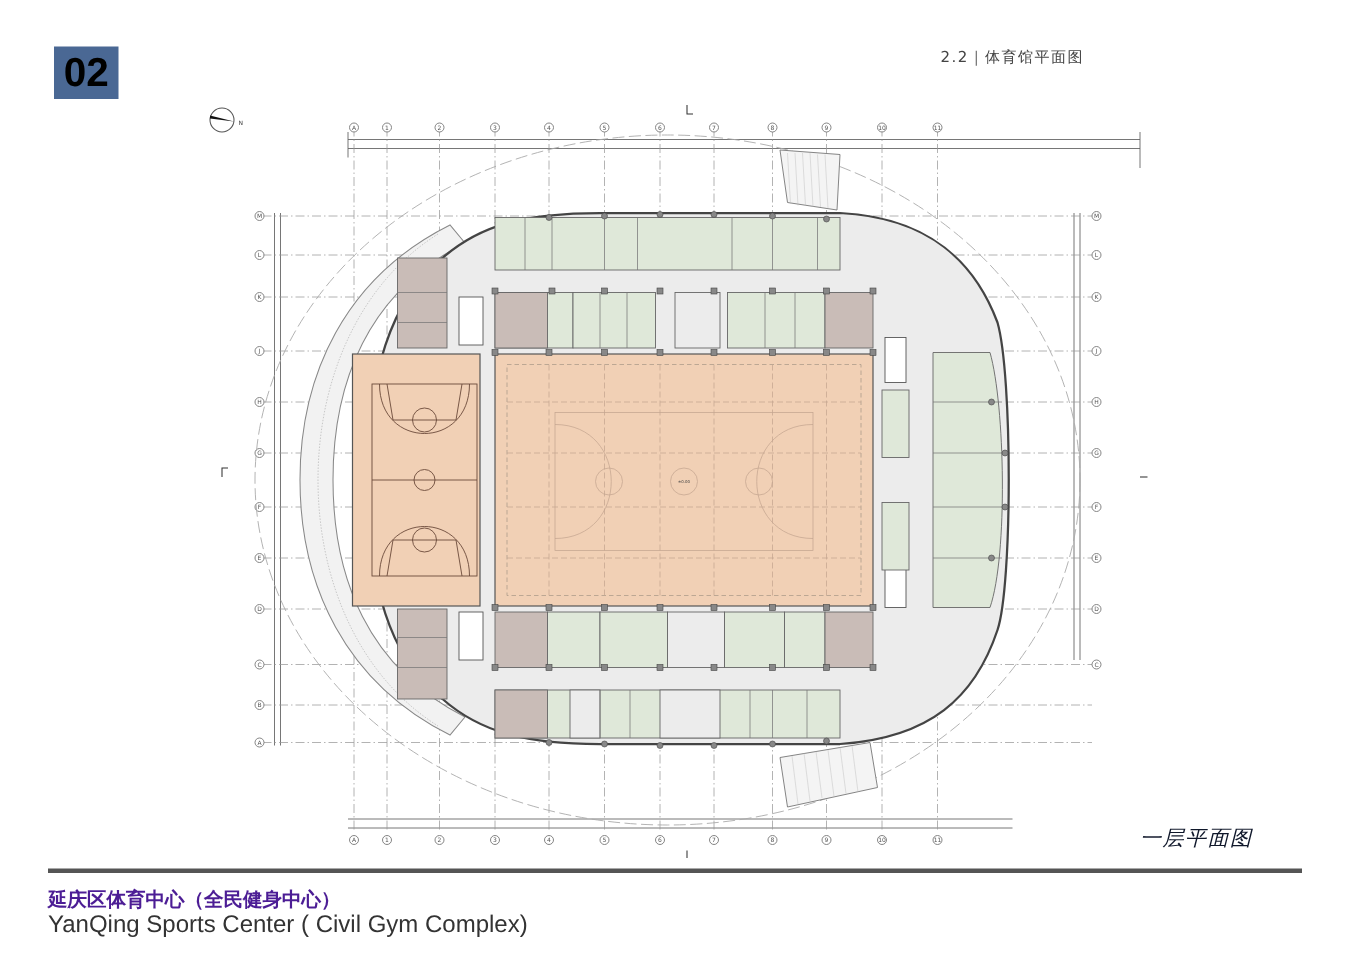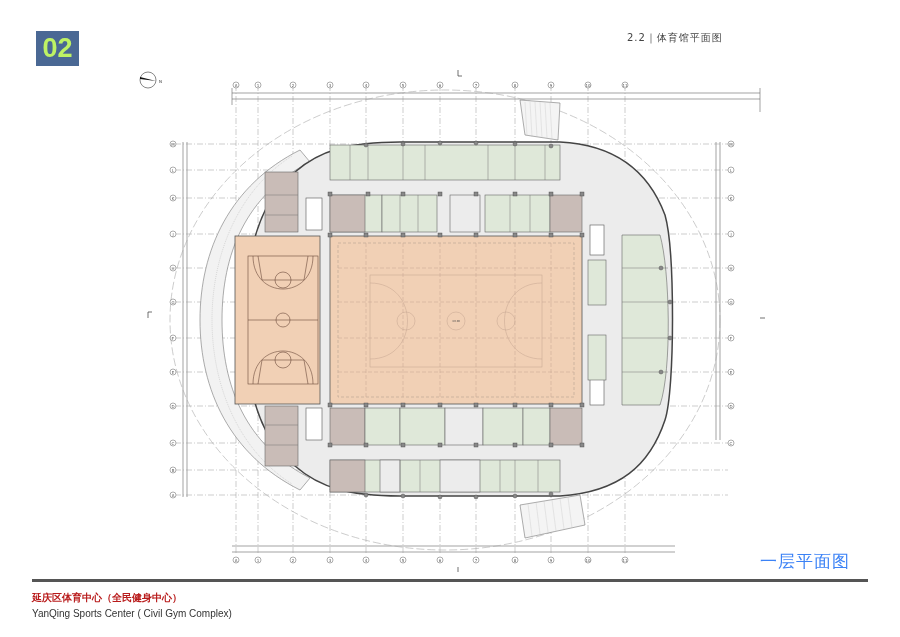--- a/index.html
+++ b/index.html
@@ -1,22 +1,22 @@
 <!DOCTYPE html>
 <html><head>
 <meta charset="utf-8">
 <style>
   html,body{margin:0;padding:0;background:#fff;}
   body{width:900px;height:637px;position:relative;overflow:hidden;font-family:"DejaVu Sans","Liberation Sans",sans-serif;}
-  .badge{position:absolute;left:36px;top:31px;width:43px;height:35px;background:#4a6894;color:#bef264;font-family:"Liberation Sans",sans-serif;font-weight:bold;font-size:27px;line-height:35px;text-align:center;letter-spacing:0px;}
+  .badge{position:absolute;left:36px;top:31px;width:43px;height:35px;background:#4a6894;color:#000000;font-family:"Liberation Sans",sans-serif;font-weight:bold;font-size:27px;line-height:35px;text-align:center;letter-spacing:0px;}
   .section-title{position:absolute;left:627px;top:31px;font-size:10px;color:#444;letter-spacing:1px;white-space:nowrap;}
-  .plan-caption{position:absolute;left:760px;top:550px;font-size:17px;color:#3b82f6;letter-spacing:1px;white-space:nowrap;}
+  .plan-caption{position:absolute;left:760px;top:550px;font-size:14px;color:#0f172a;letter-spacing:1px;white-space:nowrap;font-style:italic;}
   .rule{position:absolute;left:32px;top:579px;width:836px;height:3px;background:#555;}
-  .footer-cn{position:absolute;left:32px;top:591px;font-size:10px;font-weight:bold;color:#b91c1c;white-space:nowrap;}
-  .footer-en{position:absolute;left:32px;top:608px;font-family:"Liberation Sans",sans-serif;font-size:10px;color:#333;white-space:nowrap;}
+  .footer-cn{position:absolute;left:32px;top:591px;font-size:13px;font-weight:bold;color:#4c1d95;white-space:nowrap;}
+  .footer-en{position:absolute;left:32px;top:608px;font-family:"Liberation Sans",sans-serif;font-size:16px;color:#333;white-space:nowrap;}
   svg.plan{position:absolute;left:0;top:0;}
   .gl{stroke:#999;stroke-width:0.5;stroke-dasharray:6 2 1 2;fill:none;}
   .dim{stroke:#666;stroke-width:0.6;fill:none;}
   .thin{stroke:#777;stroke-width:0.5;fill:none;}
   .bubble{fill:#fff;stroke:#777;stroke-width:0.6;}
   .btxt{font-size:4px;fill:#555;text-anchor:middle;font-family:"DejaVu Sans",sans-serif;}
   .rtxt{font-size:2.6px;fill:#444;text-anchor:middle;font-family:"DejaVu Sans",sans-serif;}
 </style>
 </head>
 <body>

